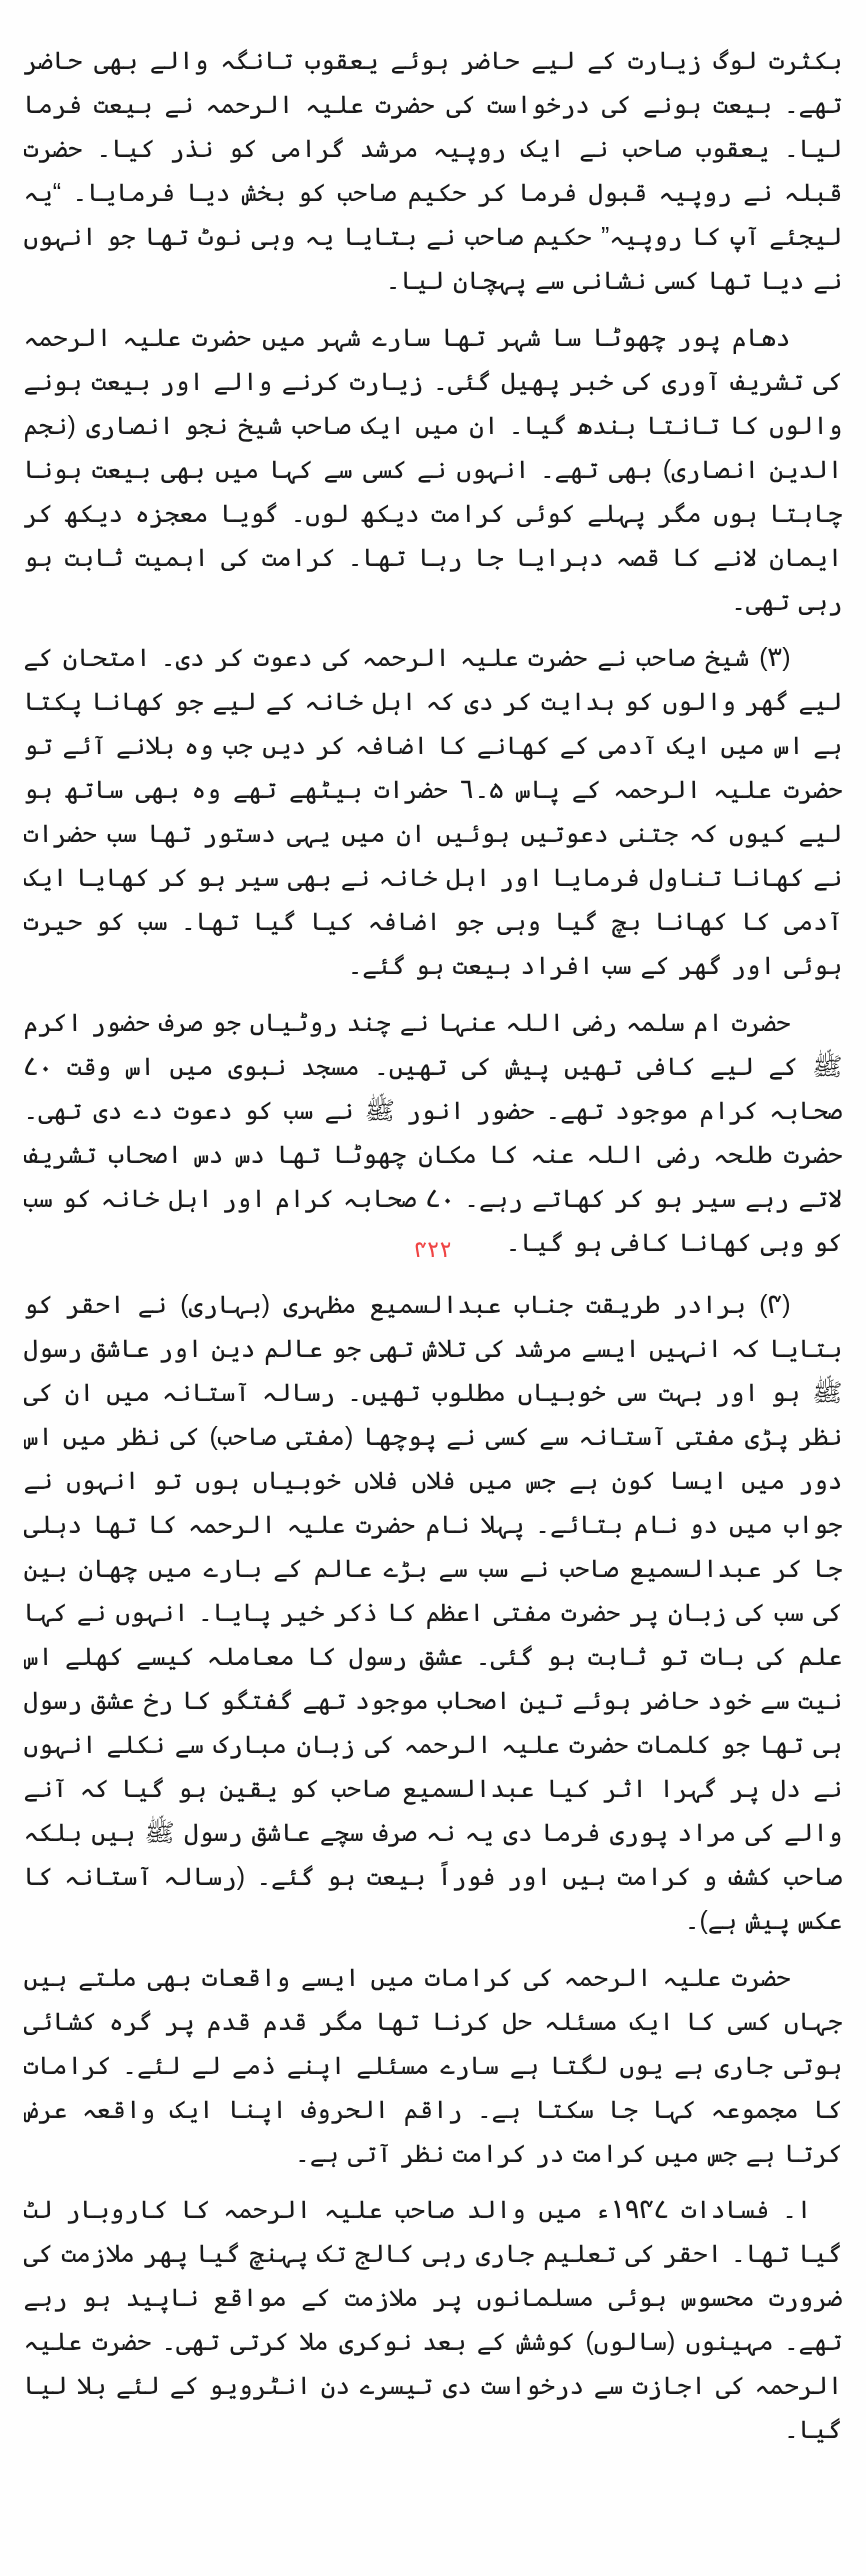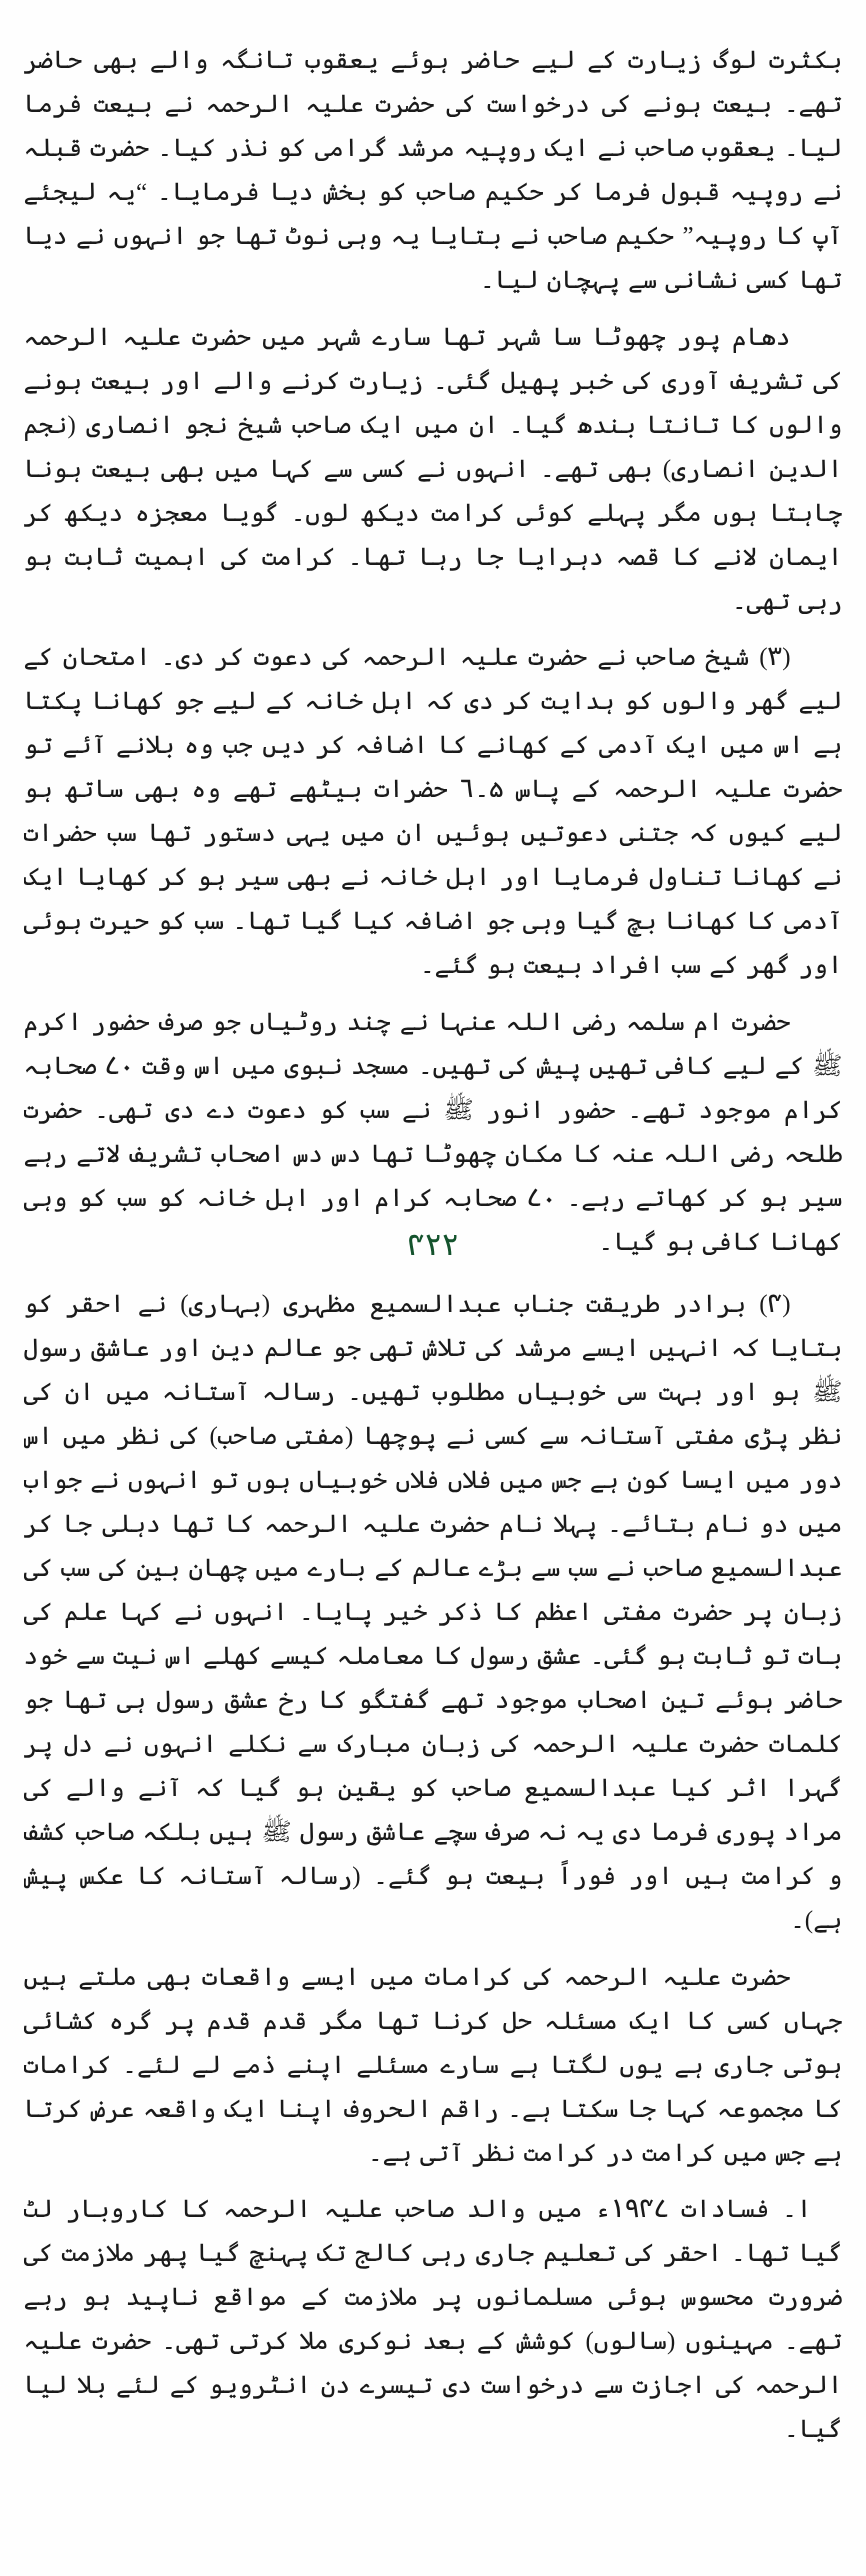--- a/index.html
+++ b/index.html
@@ -12,21 +12,21 @@
     height: 2576px;
     overflow: hidden;
   }
   .page {
     box-sizing: border-box;
     width: 866px;
     height: 2576px;
     padding: 38px 23.5px 0;
     direction: rtl;
     background: #fefefe;
-    font-family: Liberation Serif, serif;
+    font-family: Liberation Sans, sans-serif;
     color: #181818;
     display: flex;
     flex-direction: column;
     justify-content: center;
   }
   .sec {
     position: relative;
     box-sizing: border-box;
     overflow: hidden;
     padding-bottom: 83px;
@@ -42,23 +42,23 @@
     color: #1a1a1a;
   }
   .indent { text-indent: 52px; }
   .indent-sm { text-indent: 31px; }
   .page-num {
     position: absolute;
     bottom: 20px;
     left: 0;
     right: 0;
     text-align: center;
-    font-size: 29px;
+    font-size: 21px;
     letter-spacing: 1.8px;
-    color: #14532d;
+    color: #ef4444;
   }
 </style>
 </head>
 <body>
 
 <div class="page">
 
   <section class="sec sec-1">
     <p class="para">بکثرت لوگ زیارت کے لیے حاضر ہوئے یعقوب تانگہ والے بھی حاضر تھے۔ بیعت ہونے کی درخواست کی حضرت علیہ الرحمہ نے بیعت فرما لیا۔ یعقوب صاحب نے ایک روپیہ مرشد گرامی کو نذر کیا۔ حضرت قبلہ نے روپیہ قبول فرما کر حکیم صاحب کو بخش دیا فرمایا۔ “یہ لیجئے آپ کا روپیہ” حکیم صاحب نے بتایا یہ وہی نوٹ تھا جو انہوں نے دیا تھا کسی نشانی سے پہچان لیا۔</p>
     <p class="para indent">دھام پور چھوٹا سا شہر تھا سارے شہر میں حضرت علیہ الرحمہ کی تشریف آوری کی خبر پھیل گئی۔ زیارت کرنے والے اور بیعت ہونے والوں کا تانتا بندھ گیا۔ ان میں ایک صاحب شیخ نجو انصاری (نجم الدین انصاری) بھی تھے۔ انہوں نے کسی سے کہا میں بھی بیعت ہونا چاہتا ہوں مگر پہلے کوئی کرامت دیکھ لوں۔ گویا معجزہ دیکھ کر ایمان لانے کا قصہ دہرایا جا رہا تھا۔ کرامت کی اہمیت ثابت ہو رہی تھی۔</p>

